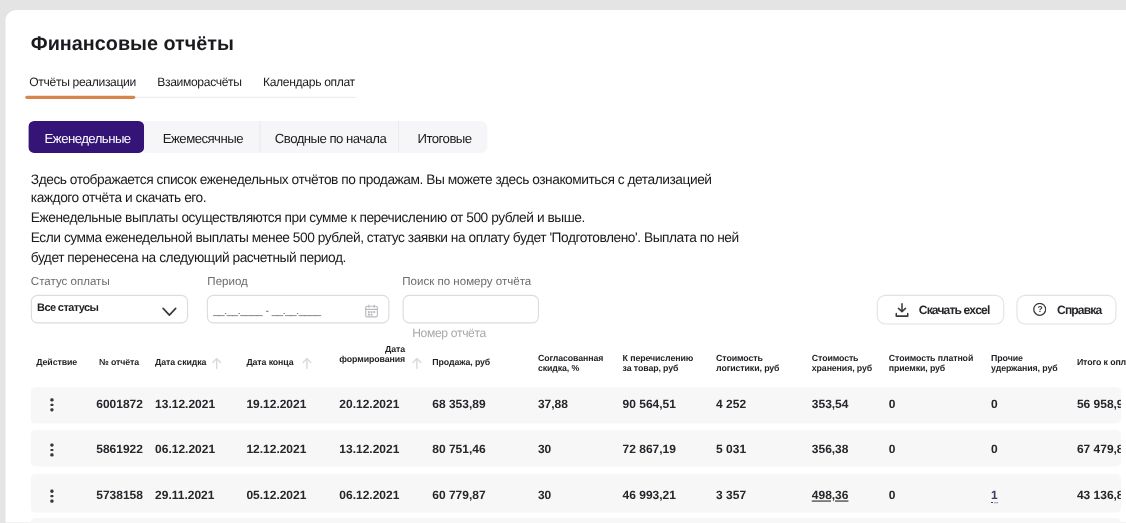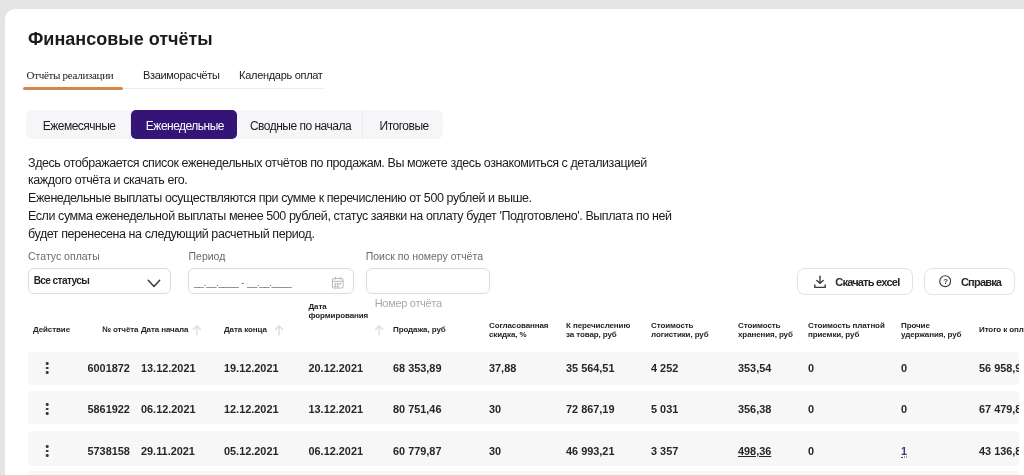--- a/index.html
+++ b/index.html
@@ -45,29 +45,29 @@
   .sort { position:absolute; }
   .row.s1 .cell, .row.s1 .kebab { top:calc(50% + 1.5px); }
   .row.s2 .cell, .row.s2 .kebab { top:calc(50% + 3px); }
 </style>
 </head>
 <body>
 <div class="card"></div>
 
 <div class="abs title">Финансовые отчёты</div>
 
-<div class="tab" style="left:26.6px;font-family:Liberation Serif, serif;">Отчёты реализации</div>
+<div class="tab" style="left:26.6px;">Отчёты реализации</div>
 <div class="tab" style="left:142.9px;">Взаиморасчёты</div>
 <div class="tab" style="left:239.1px;">Календарь оплат</div>
 <div class="grayline"></div>
 <div class="orangeline"></div>
 
 <div class="abs segs">
+  <div class="seg active" style="width:105.3px;">Еженедельные</div>
   <div class="seg" style="width:105.3px;">Ежемесячные</div>
-  <div class="seg active" style="width:105.3px;">Еженедельные</div>
   <div class="seg" style="width:126.8px;">Сводные по начала</div>
   <div class="seg" style="width:79.5px;">Итоговые</div>
 </div>
 
 <div class="abs desc">
 Здесь отображается список еженедельных отчётов по продажам. Вы можете здесь ознакомиться с детализацией<br>
 каждого отчёта и скачать его.<br>
 Еженедельные выплаты осуществляются при сумме к перечислению от 500 рублей и выше.<br>
 Если сумма еженедельной выплаты менее 500 рублей, статус заявки на оплату будет 'Подготовлено'. Выплата по ней<br>
 будет перенесена на следующий расчетный период.
@@ -113,24 +113,24 @@
 
 <div class="btn" style="left:923.7px; width:91.3px; padding-left:14.4px;">
   <svg width="12.4" height="12.4" viewBox="0 0 13 13" fill="none" style="margin-right:9.5px;">
       <circle cx="6.5" cy="6.5" r="5.7" stroke="#3a3a3e" stroke-width="1.2"></circle>
       <text x="6.5" y="9.4" text-anchor="middle" font-size="8.2" font-weight="700" fill="#3a3a3e" font-family="Liberation Sans">?</text>
     </svg>
   Справка
 </div>
 
 <div class="hdr" style="left:33px; top:325px;">Действие</div>
-<div class="hdr" style="left:102px; top:325px;">№ отчёта</div>
-<div class="hdr" style="left:141px; top:325px;">Дата начала</div>
+<div class="hdr" style="left:90px; top:325px;">№ отчёта</div>
+<div class="hdr" style="left:141px; top:325px;">Дата скидка</div>
 <div class="hdr" style="left:224px; top:325px;">Дата конца</div>
-<div class="hdr" style="left:308.5px; top:302px;">Дата<br>формирования</div>
+<div class="hdr" style="left:308.5px; top:313px;text-align:right;">Дата<br>формирования</div>
 <div class="hdr" style="left:393px; top:325px;">Продажа, руб</div>
 <div class="hdr" style="left:489px; top:320.5px;">Согласованная<br>скидка, %</div>
 <div class="hdr" style="left:566px; top:320.5px;">К перечислению<br>за товар, руб</div>
 <div class="hdr" style="left:651px; top:320.5px;">Стоимость<br>логистики, руб</div>
 <div class="hdr" style="left:738px; top:320.5px;">Стоимость<br>хранения, руб</div>
 <div class="hdr" style="left:808px; top:320.5px;">Стоимость платной<br>приемки, руб</div>
 <div class="hdr" style="left:901px; top:320.5px;">Прочие<br>удержания, руб</div>
 <div class="hdr" style="left:979px; top:325px;">Итого к оплате</div>
 
 <svg class="sort" style="left:192px; top:325px;" width="10" height="11" viewBox="0 0 10 11" fill="none" stroke="#dadade" stroke-width="1.3" stroke-linecap="round" stroke-linejoin="round">
@@ -151,21 +151,21 @@
       <i></i>
       <i></i>
       <i></i>
     </div>
   <div class="cell" style="left:59.5px;">6001872</div>
   <div class="cell" style="left:113px;">13.12.2021</div>
   <div class="cell" style="left:196px;">19.12.2021</div>
   <div class="cell" style="left:280.5px;">20.12.2021</div>
   <div class="cell" style="left:365px;">68 353,89</div>
   <div class="cell" style="left:461px;">37,88</div>
-  <div class="cell" style="left:538px;">35 564,51</div>
+  <div class="cell" style="left:538px;">90 564,51</div>
   <div class="cell" style="left:623px;">4 252</div>
   <div class="cell" style="left:710px;">353,54</div>
   <div class="cell" style="left:780px;">0</div>
   <div class="cell" style="left:873px;">0</div>
   <div class="cell" style="left:951px;">56 958,96</div>
 </div>
 <div class="row s1" style="top:391px; height:33px;">
   <div class="kebab">
       <i></i>
       <i></i>

